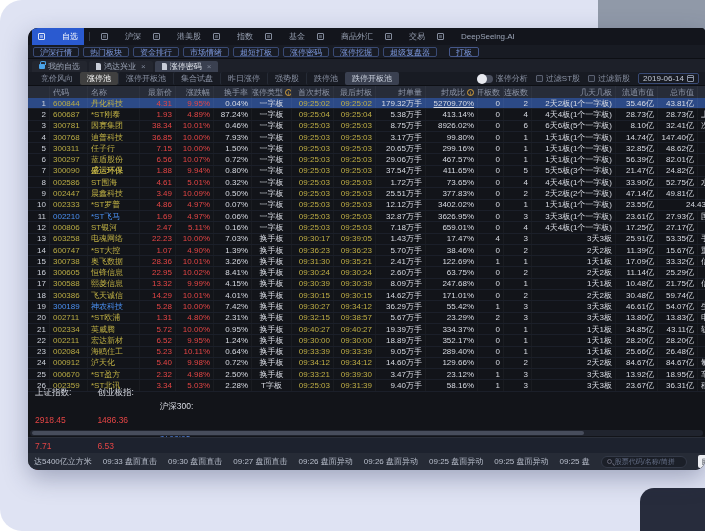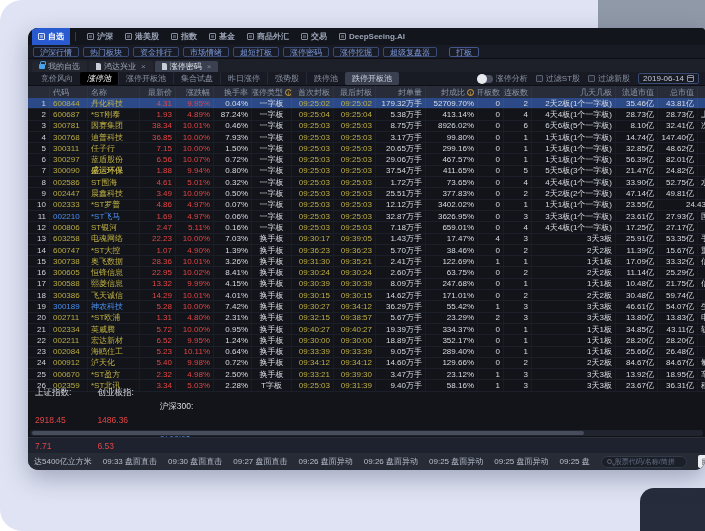--- a/index.html
+++ b/index.html
@@ -14,22 +14,22 @@
 
   .app-window { position:absolute; left:28px; top:28px; width:677px; height:442px;
     background:#121419; border-radius:10px 4px 10px 10px; overflow:hidden;
     display:flex; flex-direction:column; box-shadow:0 8px 24px rgba(40,50,90,.35);
     font-size:8px; color:#d8dbe3; }
 
   
   .titlebar { height:17px; background:#13151c; display:flex; align-items:center;
     padding:0 6px 0 4px; flex:none; }
   .tb-tabs { display:flex; align-items:center; height:100%; }
-  .tb-tab { display:flex; align-items:center; gap:3px; padding:0 6px; height:28px;
-    border-radius:2px; color:#9aa3b5; cursor:default; white-space:nowrap;font-weight:bold; }
+  .tb-tab { display:flex; align-items:center; gap:17px; padding:0 6px; height:28px;
+    border-radius:2px; color:#9aa3b5; cursor:default; white-space:nowrap; }
   .tb-tab.active { background:#2a5ad0; color:#fff; }
   .tb-ico { width:7px; height:7px; border:1px solid currentColor; border-radius:1px;
     opacity:.85; position:relative; flex:none; }
   .tb-ico::after { content:""; position:absolute; left:1px; top:1px; right:1px; bottom:1px;
     background:currentColor; opacity:.5; }
   .tb-sep { width:1px; height:9px; background:#343a48; margin:0 5px; }
   .tb-right { margin-left:auto; display:flex; align-items:center; gap:6px; color:#9aa3b5; }
   .tb-right .txt { white-space:nowrap; }
   .sq-ico { width:8px; height:8px; border:1px solid #c6cbd6; border-radius:1px; }
   .winbtn { width:10px; text-align:center; color:#aeb4c2; }
@@ -54,21 +54,21 @@
   .doc-ico { width:5px; height:7px; background:#c8cdd8; border-radius:0 2px 0 0; }
   .doctab .x { color:#7d8596; margin-left:2px; }
 
   
   .subrow { height:14px; background:#181b23; display:flex; align-items:center;
     padding:0 6px; flex:none; border-bottom:1px solid #0d0f14; }
   .subtabs { display:flex; align-items:center; height:100%; }
   .subtab { color:#8b93a5; padding:1px 7px; border-radius:2px; white-space:nowrap;
     border-left:1px solid #262b36; }
   .subtab:first-child { border-left:none; }
-  .subtab.blue { background:#000000; color:#fff; border-left:none;font-style:italic; }
+  .subtab.blue { background:#404040; color:#fff; border-left:none; }
   .subtab.dark { background:#3a4050; color:#ccd2de; border-left:none; }
   .filters { margin-left:auto; display:flex; align-items:center; gap:8px; color:#8b93a5; }
   .toggle { width:16px; height:8px; background:#4a4f5e; border-radius:4px; position:relative; }
   .toggle::before { content:""; position:absolute; left:0; top:-1px; width:10px; height:10px;
     background:#e8eaf0; border-radius:50%; }
   .chk { width:7px; height:7px; border:1px solid #5a6070; border-radius:1px; background:#20242e; }
   .fitem { display:flex; align-items:center; gap:3px; white-space:nowrap; }
   .datebox { display:flex; align-items:center; gap:3px; border:1px solid #394a74;
     border-radius:2px; padding:0 4px; height:11px; color:#c3c9d6; white-space:nowrap; }
   .cal-ico { width:7px; height:7px; border:1px solid #8b93a5; border-radius:1px; position:relative; }
@@ -248,21 +248,21 @@
             <span class="cell al-r c-num" style="width: 22px;">1</span>
             <span class="cell al-l c-code" style="width: 38px;">600844</span>
             <span class="cell al-l c-name" style="width: 52px;">丹化科技</span>
             <span class="cell al-r c-red" style="width: 36px;">4.31</span>
             <span class="cell al-r c-red" style="width: 38px;">9.95%</span>
             <span class="cell al-r c-white" style="width: 38px;">0.04%</span>
             <span class="cell al-c c-white" style="width: 40px;">一字板</span>
             <span class="cell al-r c-yellow" style="width: 42px;">09:25:02</span>
             <span class="cell al-r c-yellow" style="width: 42px;">09:25:02</span>
             <span class="cell al-r c-white" style="width: 50px;">179.32万手</span>
-            <span class="cell al-r c-white" style="width: 52px;">52709.70%</span>
+            <span class="cell al-r c-white" style="width: 52px; text-decoration: underline;">52709.70%</span>
             <span class="cell al-r c-white" style="width: 26px;">0</span>
             <span class="cell al-r c-white" style="width: 28px;">2</span>
             <span class="cell al-r c-white" style="width: 84px;">2天2板(1个一字板)</span>
             <span class="cell al-r c-white" style="width: 42px;">35.46亿</span>
             <span class="cell al-r c-white" style="width: 40px;">43.81亿</span>
             <span class="cell al-l c-white" style="width: 14px;"></span>
           </div>
           <div class="trow">
             <span class="cell al-r c-num" style="width: 22px;">2</span>
             <span class="cell al-l c-code" style="width: 38px;">600687</span>

